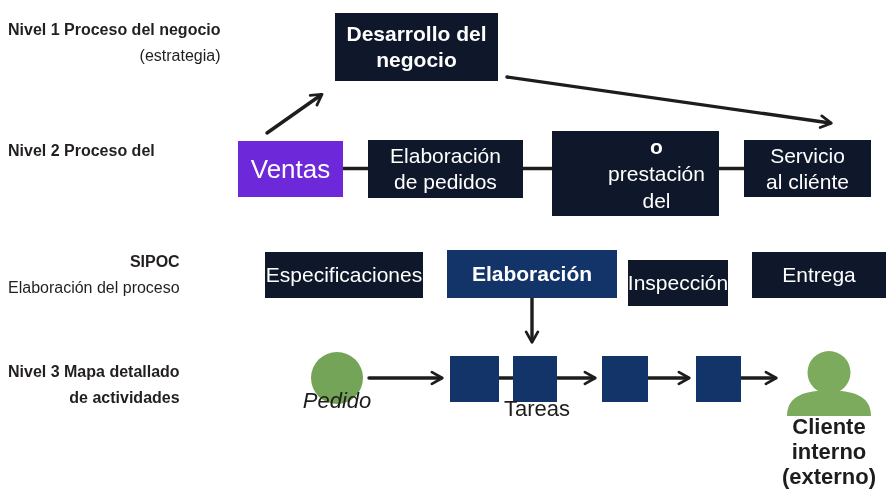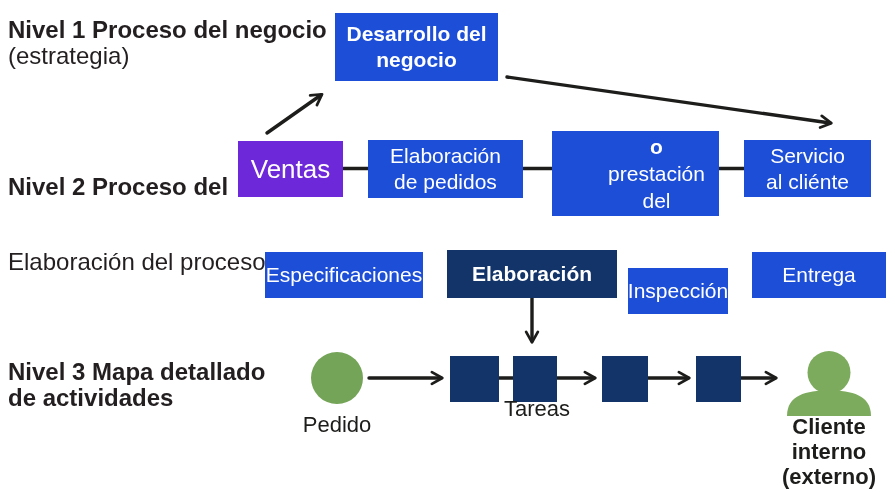--- a/index.html
+++ b/index.html
@@ -1,24 +1,24 @@
 <!DOCTYPE html>
 <html><head>
 <meta charset="utf-8">
 <style>
   html,body{margin:0;padding:0;background:#ffffff;}
   .canvas{position:relative;width:895px;height:492px;background:#ffffff;
           font-family:"Liberation Sans",sans-serif;overflow:hidden;}
   svg.overlay{position:absolute;left:0;top:0;width:895px;height:492px;pointer-events:none;}
-  .lbl{position:absolute;color:#231f20;font-size:24px;line-height:26px;white-space:nowrap;}
+  .lbl{position:absolute;color:#231f20;font-size:16px;line-height:26px;white-space:nowrap;text-align:right;}
   .b{font-weight:700;}
   .sub{margin-left:5px;font-weight:400;}
   .box{position:absolute;display:flex;flex-direction:column;align-items:center;justify-content:center;
        color:#ffffff;text-align:center;font-size:21px;line-height:26px;box-sizing:border-box;}
-  .gray{background:#1d4ed8;}
+  .gray{background:#0f172a;}
   .dark{background:#6d28d9;font-size:26px;}
   .navy{background:#123468;font-weight:700;}
   .fw600{font-weight:600;}
   .sq{position:absolute;background:#123468;}
   .circle{position:absolute;width:52px;height:52px;border-radius:50%;background:#74a457;}
   .person{position:absolute;}
   .cap{position:absolute;color:#1d1d1b;font-size:22px;line-height:25px;text-align:center;}
 </style>
 </head>
 <body>
@@ -44,25 +44,26 @@
       <line x1="648" y1="378" x2="688" y2="378" marker-end="url(#ah)"></line>
       <line x1="741" y1="378" x2="775" y2="378" marker-end="url(#ah)"></line>
     </g>
   </svg>
 
   <div class="lbl" style="left:8px;top:17px;">
     <div class="b">Nivel 1 Proceso del negocio</div>
     <div>(estrategia)</div>
   </div>
 
-  <div class="lbl" style="left:8px;top:138px;margin-top:36px;">
+  <div class="lbl" style="left:8px;top:138px;">
     <div class="b">Nivel 2 Proceso del</div>
   </div>
 
   <div class="lbl" style="left:8px;top:249px;">
+    <div class="b">SIPOC</div>
     <div>Elaboración del proceso</div>
   </div>
 
   <div class="lbl" style="left:8px;top:359px;">
     <div class="b">Nivel 3 Mapa detallado</div>
     <div class="b">de actividades</div>
   </div>
 
   <div class="box gray b" style="left:335px;top:13px;width:163px;height:68px;">
     <span>Desarrollo del</span>
@@ -85,40 +86,40 @@
     <span>Servicio</span>
     <span>al cliénte</span>
   </div>
 
   <div class="box gray" style="left:265px;top:252px;width:158px;height:46px;">
     <span>Especificaciones</span>
   </div>
   <div class="box navy" style="left:447px;top:250px;width:170px;height:48px;">
     <span>Elaboración</span>
   </div>
-  <div class="box gray" style="left:628px;top:268px;width:100px;height:46px;">
+  <div class="box gray" style="left:628px;top:260px;width:100px;height:46px;">
     <span>Inspección</span>
   </div>
   <div class="box gray" style="left:752px;top:252px;width:134px;height:46px;">
     <span>Entrega</span>
   </div>
 
   <div class="circle" style="left:311px;top:352px;"></div>
 
   <div class="sq" style="left:450px;top:356px;width:49px;height:46px;"></div>
   <div class="sq" style="left:513px;top:356px;width:44px;height:46px;"></div>
   <div class="sq" style="left:602px;top:356px;width:46px;height:46px;"></div>
   <div class="sq" style="left:696px;top:356px;width:45px;height:46px;"></div>
 
   <svg class="person" style="left:784px;top:350px;" width="90" height="67" viewBox="0 0 90 67">
     <circle cx="45" cy="22.5" r="21.5" fill="#7dab5e"></circle>
     <path d="M3,66 C3,45 22,40.5 45,40.5 C68,40.5 87,45 87,66 Z" fill="#7dab5e"></path>
   </svg>
 
-  <div class="cap" style="left:287px;top:412px;width:100px;">Pedido</div>
+  <div class="cap" style="left:287px;top:388px;width:100px;font-style:italic;">Pedido</div>
   <div class="cap" style="left:487px;top:396px;width:100px;">Tareas</div>
   <div class="cap" style="left:769px;top:414px;width:120px;font-weight:bold;">
     <div>Cliente</div>
     <div>interno</div>
     <div>(externo)</div>
   </div>
 
 </div>
 
 </body></html>

